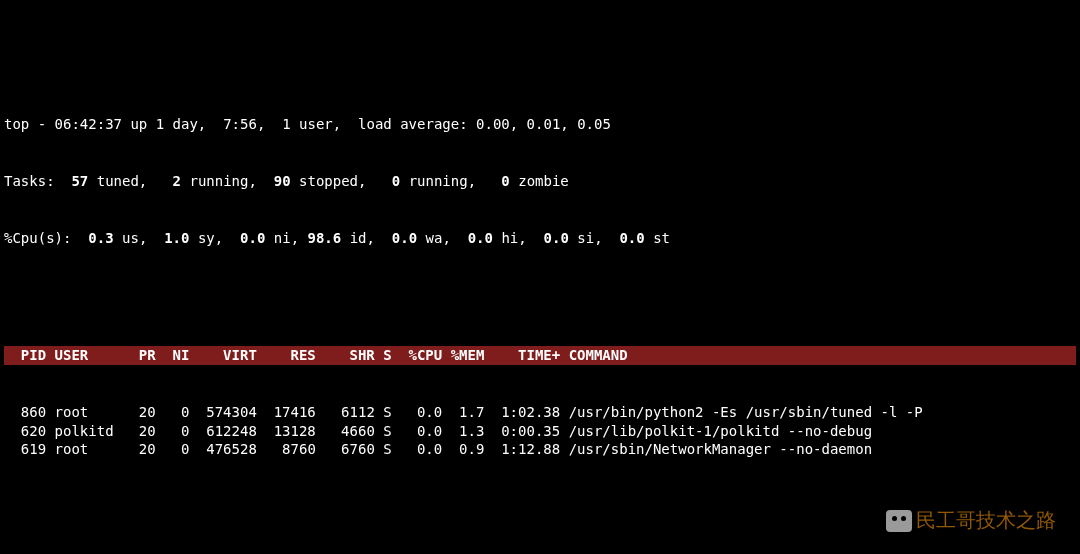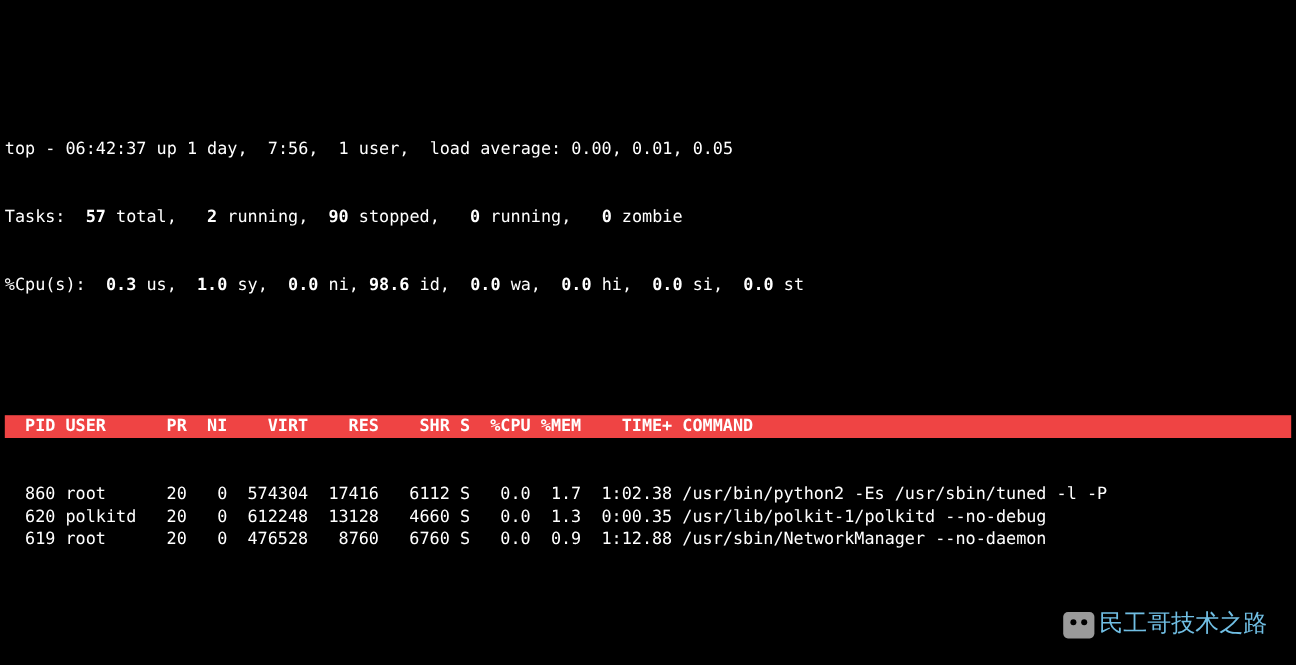--- a/index.html
+++ b/index.html
@@ -33,28 +33,28 @@
     .c-res  { width: 7ch;  text-align: right; }
     .c-shr  { width: 7ch;  text-align: right; }
     .c-s    { width: 2ch;  text-align: left;  }
     .c-cpu  { width: 5ch;  text-align: right; }
     .c-mem  { width: 5ch;  text-align: right; }
     .c-time { width: 9ch;  text-align: right; }
     .c-cmd  { text-align: left; white-space: pre; }
     .row span { display: inline-block; }
     .row { white-space: nowrap; }
     .gap { display:inline-block; width:1ch; }
-    .col-row { background:#ef4444; color:#fff; }
+    .col-row { background:#7f1d1d; color:#fff; }
     .col-row .c-user { text-align: left; }
     .table { margin-top: 4px; }
     .watermark {
       position: absolute;
       right: 24px;
       bottom: 20px;
-      color: #7dd3fc;
+      color: #a16207;
       opacity: 0.9;
       font-family: "PingFang SC","Microsoft YaHei",sans-serif;
       font-size: 20px;
       display: flex;
       align-items: center;
       gap: 4px;
       pointer-events: none;
     }
     .wm-icon {
       width: 26px; height: 22px;
@@ -74,21 +74,21 @@
     .wm-icon::before { left:6px; }
     .wm-icon::after  { right:6px; }
   </style>
 </head>
 <body>
 
 
 
 <div>
   <div><span>top - </span><span>06:42:37</span><span> up 1 day,  7:56,  </span><span>1 user</span><span>,  load average: </span><span>0.00, 0.01, 0.05</span></div>
-  <div><span>Tasks:  </span><span class="bold">57</span><span> total,   </span><span class="bold">2</span><span> running,  </span><span class="bold">90</span><span> stopped,   </span><span class="bold">0</span><span> running,   </span><span class="bold">0</span><span> zombie</span></div>
+  <div><span>Tasks:  </span><span class="bold">57</span><span> tuned,   </span><span class="bold">2</span><span> running,  </span><span class="bold">90</span><span> stopped,   </span><span class="bold">0</span><span> running,   </span><span class="bold">0</span><span> zombie</span></div>
   <div><span>%Cpu(s):  </span><span class="bold">0.3</span><span> us,  </span><span class="bold">1.0</span><span> sy,  </span><span class="bold">0.0</span><span> ni, </span><span class="bold">98.6</span><span> id,  </span><span class="bold">0.0</span><span> wa,  </span><span class="bold">0.0</span><span> hi,  </span><span class="bold">0.0</span><span> si,  </span><span class="bold">0.0</span><span> st</span></div>
 </div>
 
 <div class="table">
   <div class="row col-row bold"><span class="c-pid">PID</span><span class="gap"></span><span class="c-user">USER</span><span class="c-pr">PR</span><span class="c-ni">NI</span><span class="c-virt">VIRT</span><span class="c-res">RES</span><span class="c-shr">SHR</span><span class="gap"></span><span class="c-s">S</span><span class="c-cpu">%CPU</span><span class="c-mem">%MEM</span><span class="c-time">TIME+</span><span class="gap"></span><span class="c-cmd">COMMAND</span></div>
   <div id="rows"><div class="row"><span class="c-pid">860</span><span class="gap"></span><span class="c-user">root</span><span class="c-pr">20</span><span class="c-ni">0</span><span class="c-virt">574304</span><span class="c-res">17416</span><span class="c-shr">6112</span><span class="gap"></span><span class="c-s">S</span><span class="c-cpu">0.0</span><span class="c-mem">1.7</span><span class="c-time">1:02.38</span><span class="gap"></span><span class="c-cmd">/usr/bin/python2 -Es /usr/sbin/tuned -l -P</span></div><div class="row"><span class="c-pid">620</span><span class="gap"></span><span class="c-user">polkitd</span><span class="c-pr">20</span><span class="c-ni">0</span><span class="c-virt">612248</span><span class="c-res">13128</span><span class="c-shr">4660</span><span class="gap"></span><span class="c-s">S</span><span class="c-cpu">0.0</span><span class="c-mem">1.3</span><span class="c-time">0:00.35</span><span class="gap"></span><span class="c-cmd">/usr/lib/polkit-1/polkitd --no-debug</span></div><div class="row"><span class="c-pid">619</span><span class="gap"></span><span class="c-user">root</span><span class="c-pr">20</span><span class="c-ni">0</span><span class="c-virt">476528</span><span class="c-res">8760</span><span class="c-shr">6760</span><span class="gap"></span><span class="c-s">S</span><span class="c-cpu">0.0</span><span class="c-mem">0.9</span><span class="c-time">1:12.88</span><span class="gap"></span><span class="c-cmd">/usr/sbin/NetworkManager --no-daemon</span></div></div>
 </div>
 
 <div class="watermark">
   <span class="wm-icon"></span>

